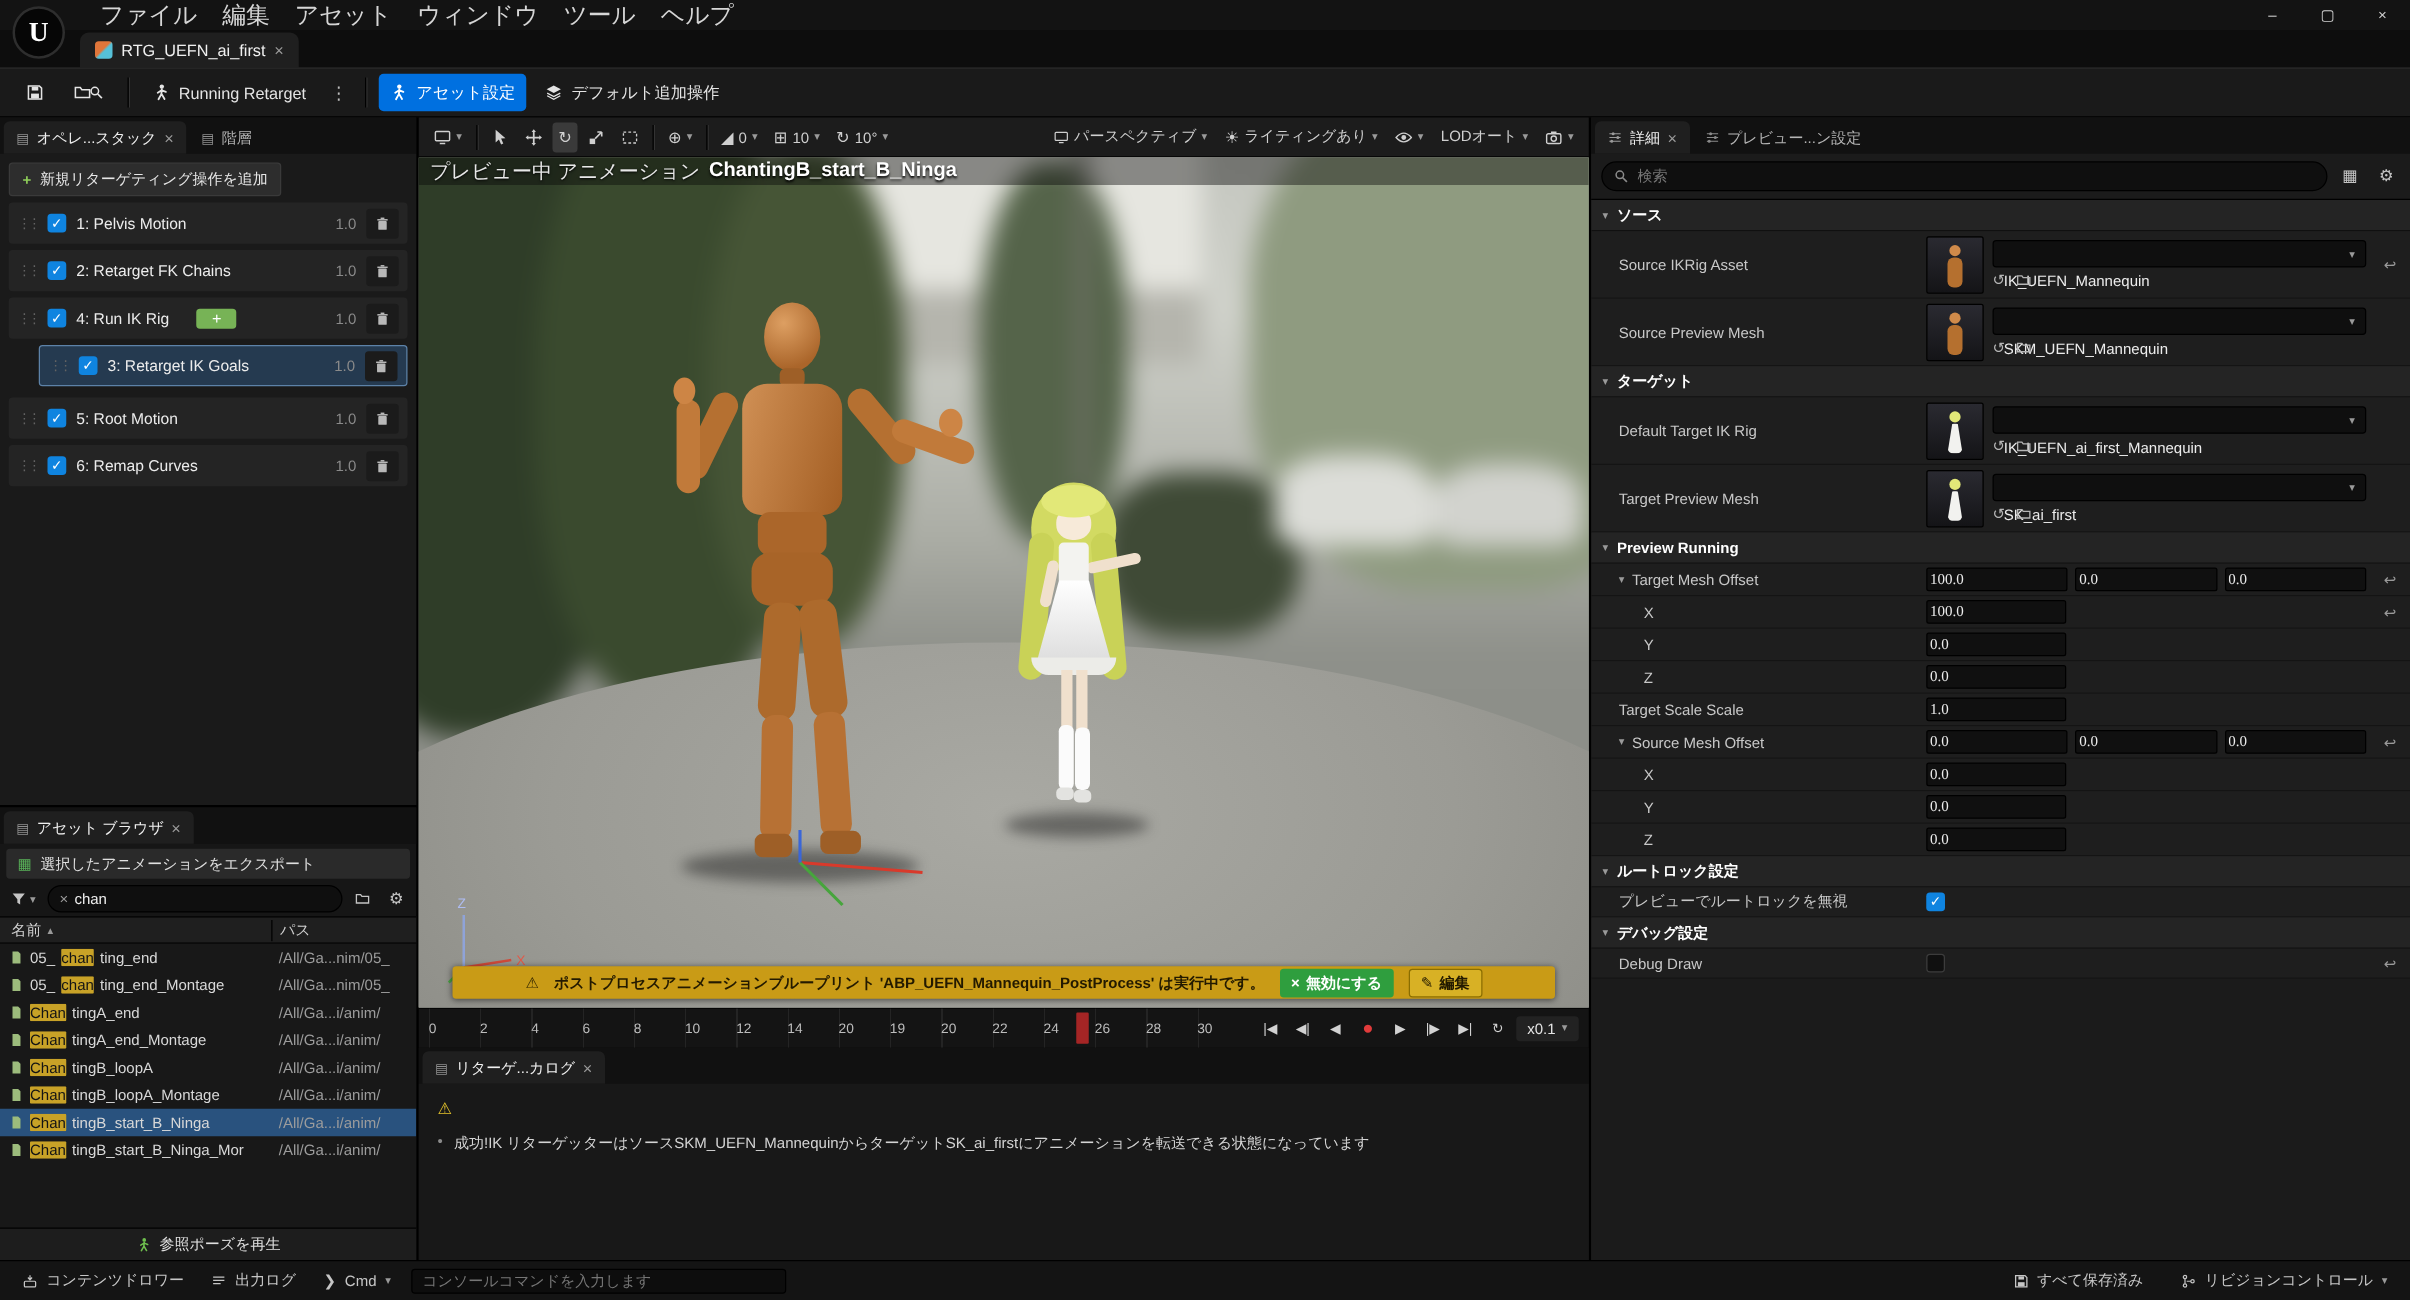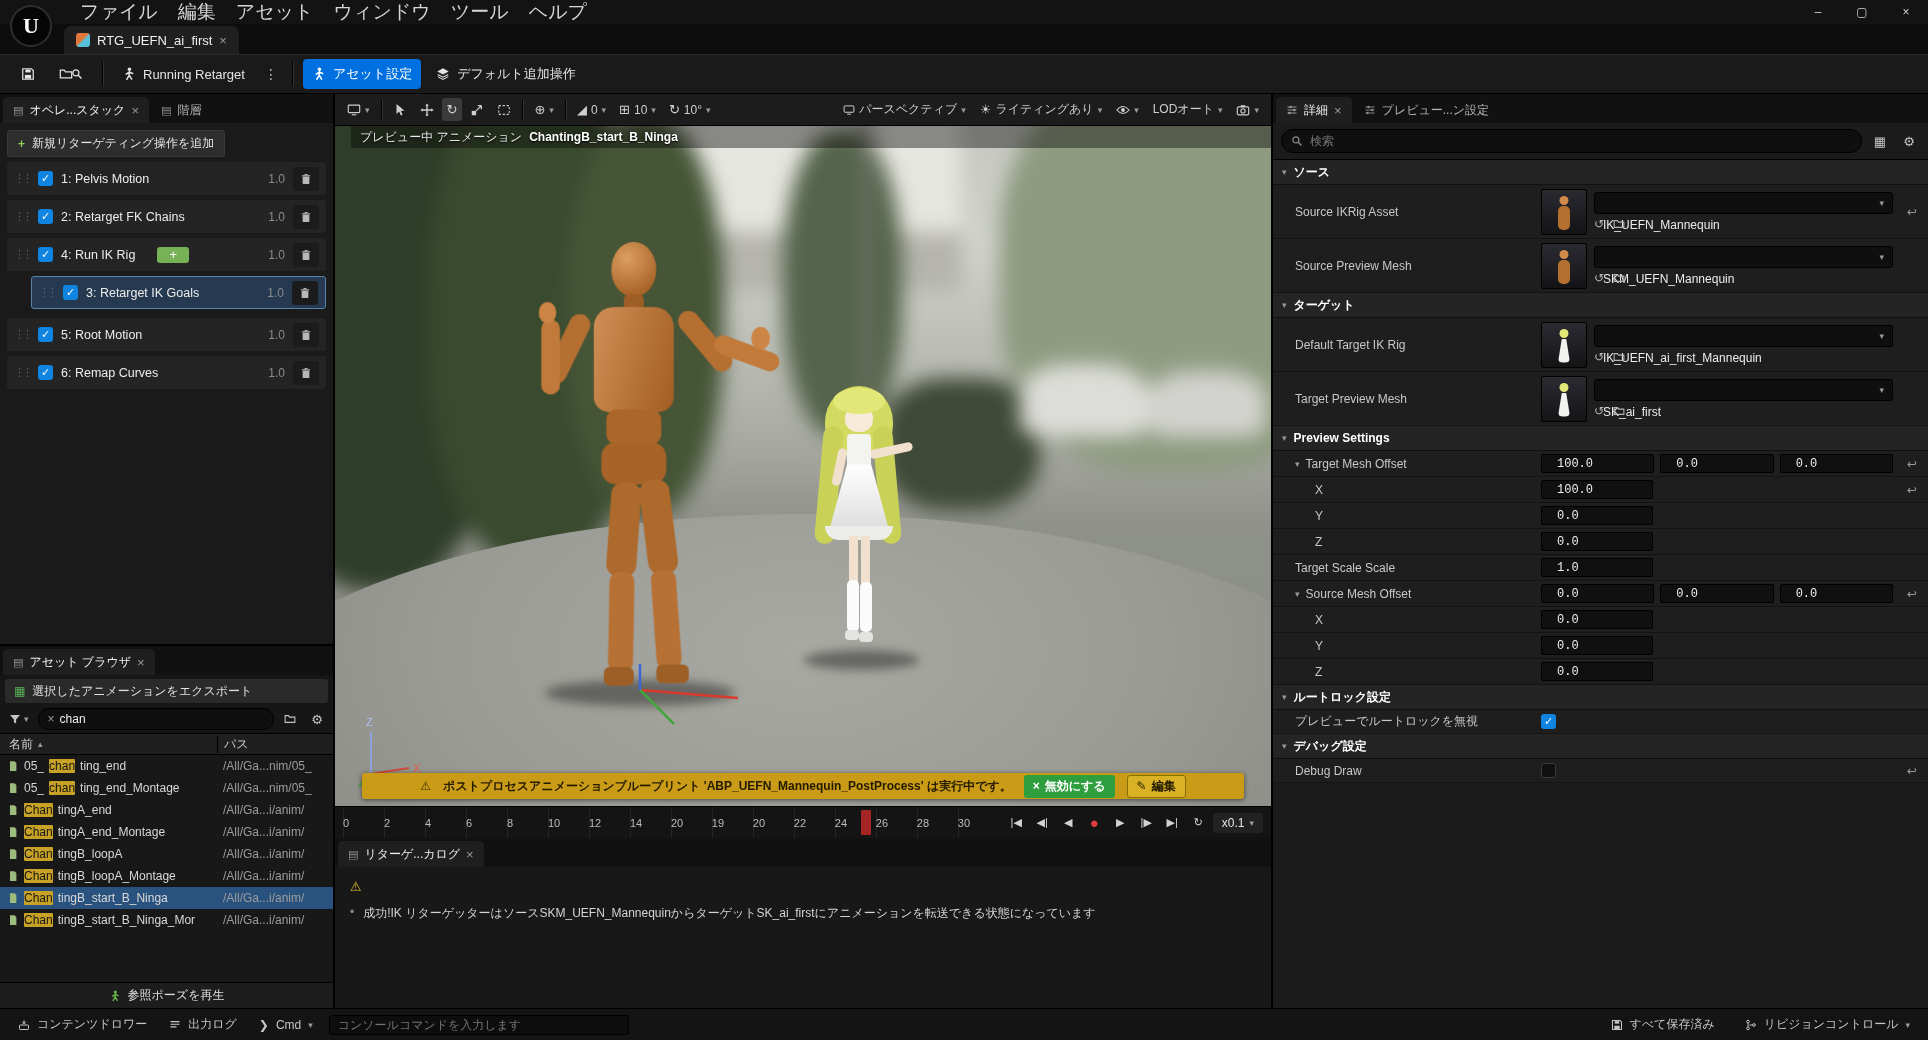--- a/index.html
+++ b/index.html
@@ -84,21 +84,21 @@
   
   .viewport { position:relative; flex:1; overflow:hidden; background:#8d8f89; min-height:0; }
   .vp-bg { position:absolute; inset:-25px; filter:blur(10px);
            background:linear-gradient(180deg,#c2c4bd 0%,#d0d2cb 20%,#abada5 45%,#8e908a 58%,#8a8c86 100%); }
   .blob { position:absolute; }
   .vp-ground { position:absolute; left:-15%; right:-15%; top:57%; bottom:-28%; border-radius:50%;
                background:radial-gradient(ellipse at 50% 28%, #a9a9a3 0%, #9b9b95 42%, #8b8b85 72%, #82827c 100%); }
   .fig { position:absolute; }
   .fig > div { position:absolute; }
   .shadow { position:absolute; border-radius:50%; background:rgba(25,25,25,.45); filter:blur(5px); }
-  .vp-label { position:absolute; top:0; left:16px; right:0; height:22px; background:rgba(8,8,8,.42); display:flex; align-items:center; padding:0 9px; gap:7px; color:#e8e8e8; font-size:12px; text-shadow:0 1px 2px #000; }
+  .vp-label { position:absolute; top:0; left:0; right:0; height:22px; background:rgba(8,8,8,.42); display:flex; align-items:center; padding:0 9px; gap:7px; color:#e8e8e8; font-size:16px; text-shadow:0 1px 2px #000; }
   .vp-label b { color:#fff; font-weight:bold; }
   .warn-bar { position:absolute; left:50%; transform:translateX(-50%); bottom:7px; width:calc(100% - 54px); height:26px; background:#c99b16; border-radius:3px; display:flex; align-items:center; justify-content:center; gap:12px; padding:0 10px; color:#231a00; font-size:12px; font-weight:bold; box-shadow:0 1px 5px rgba(0,0,0,.55); white-space:nowrap; }
   .warn-bar .wic { color:#3a2c00; }
   .btn-green { background:#2f9e3e; color:#fff; border-radius:3px; padding:3px 9px; display:flex; gap:5px; align-items:center; font-size:12px; }
   .btn-edit { background:#d8b125; border:1px solid #8a6d00; color:#231a00; border-radius:3px; padding:2px 9px; display:flex; gap:5px; align-items:center; font-size:12px; }
   
   .timeline { height:32px; background:#141414; border-top:1px solid #000; display:flex; align-items:center; padding:0 8px; gap:6px; flex:none; }
   .ruler { position:relative; flex:1; height:100%; display:flex; align-items:center;
            background:repeating-linear-gradient(90deg,#242424 0 1px,transparent 1px calc(100%/16)); }
   .tick { flex:1; font-size:11px; color:#bdbdbd; }
@@ -128,21 +128,21 @@
   .thumb { width:46px; height:46px; border:1px solid #000; border-radius:2px; background:linear-gradient(180deg,#2a2a31,#141417); position:relative; flex:none; overflow:hidden; }
   .thumb .th-head { position:absolute; left:50%; top:6px; transform:translateX(-50%); width:9px; height:9px; border-radius:50%; }
   .thumb .th-body { position:absolute; left:50%; top:16px; transform:translateX(-50%); width:12px; height:24px; border-radius:5px; }
   .thumb.man .th-head { background:#d08a4a; } .thumb.man .th-body { background:#b5702f; }
   .thumb.girl .th-head { background:#e2e878; }
   .thumb.girl .th-body { background:#f2f2ef; clip-path:polygon(32% 0,68% 0,100% 100%,0 100%); }
   .dval-col { flex:1; display:flex; flex-direction:column; gap:3px; min-width:0; }
   .dropdown { height:22px; background:#0f0f0f; border:1px solid #000; border-radius:3px; display:flex; align-items:center; padding:0 8px; gap:6px; color:#ececec; }
   .dropdown .dd-text { flex:1; white-space:nowrap; overflow:hidden;margin-top:44px; }
   .asset-icons { display:flex; gap:9px; color:#b5b5b5; align-items:center; }
-  .num { width:112px; height:19px; background:#101010; border:1px solid #000; border-radius:2px; color:#ececec; font-size:12px; padding:0 15px; font-family:Liberation Mono, monospace; outline:none; }
+  .num { width:112px; height:19px; background:#101010; border:1px solid #000; border-radius:2px; color:#ececec; font-size:12px; padding:0 2px; font-family:Liberation Serif, serif; outline:none; }
   .vec { display:flex; gap:6px; flex:1; }
   .vec .num { flex:1; min-width:0; }
   .cb2 { width:15px; height:15px; border-radius:3px; display:flex; align-items:center; justify-content:center; font-size:11px; }
   .cb2.on { background:#0f84e0; color:#fff; }
   .cb2.off { background:#101010; border:1px solid #3c3c3c; color:transparent; }
   
   .statusbar { height:32px; background:#141414; border-top:1px solid #000; display:flex; align-items:center; gap:10px; padding:0 12px; font-size:12px; color:#c6c6c6; flex:none; }
   .sb-item { display:flex; align-items:center; gap:7px; padding:4px 6px; border-radius:3px; }
   .console { width:300px; height:20px; background:#0d0d0d; border:1px solid #000; border-radius:3px; color:#8a8a8a; font-size:12px; padding:0 8px; font-family:inherit; outline:none; }
   .sb-right { margin-left:auto; display:flex; align-items:center; gap:18px; }
@@ -902,21 +902,21 @@
                     <use href="#i-folder"></use>
                   </svg>
               </div>
             </div>
             <span class="reset"></span>
           </div>
         </div>
 
         <div class="sec-header">
           <span class="chev">▾</span>
-          <span>Preview Settings</span>
+          <span>Preview Running</span>
         </div>
 
         <div class="drow">
           <div class="dlabel">
               <span class="chev">▾</span>
               <span>Target Mesh Offset</span>
             </div>
           <div class="dvalue">
             <div class="vec">
               <input class="num" value="100.0" style="">

